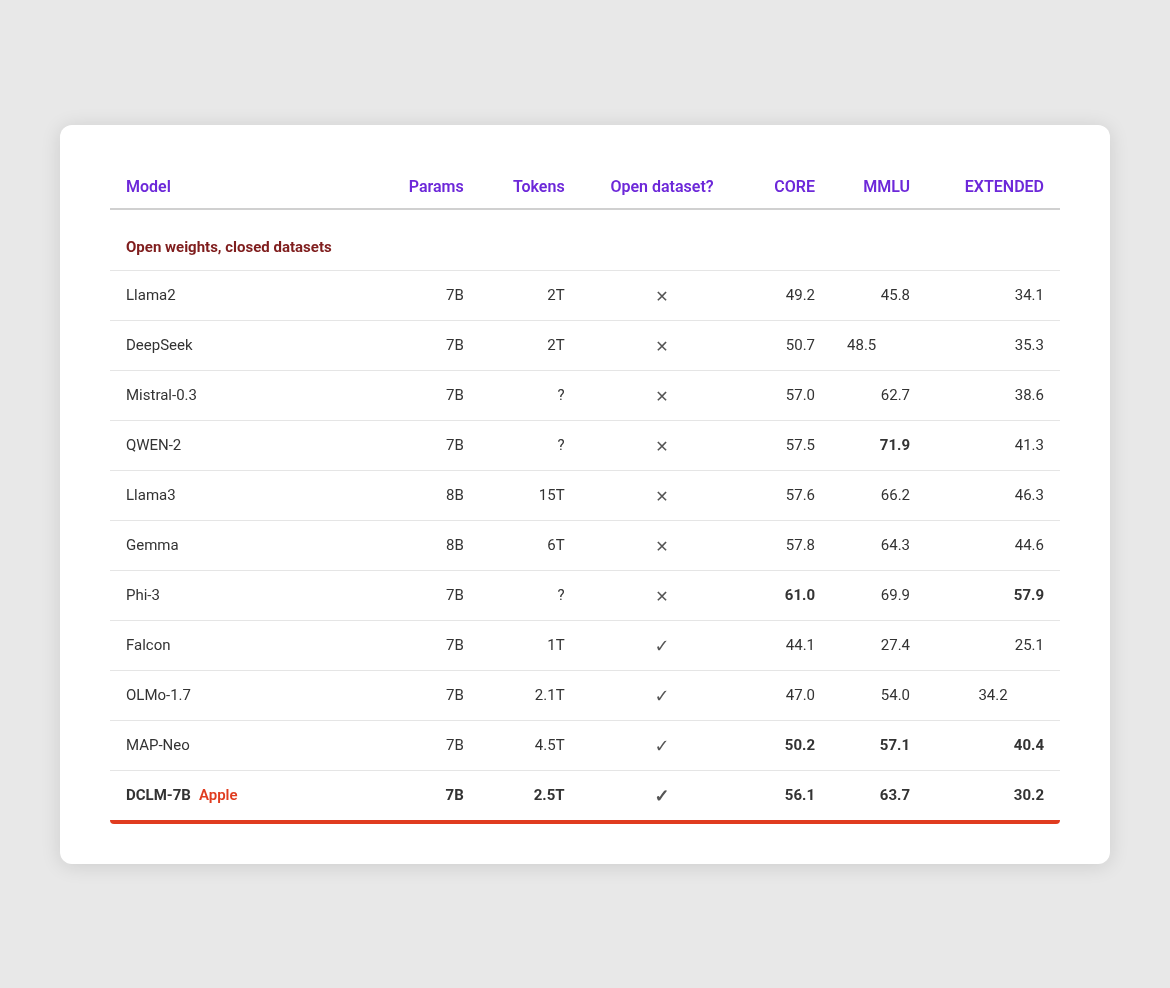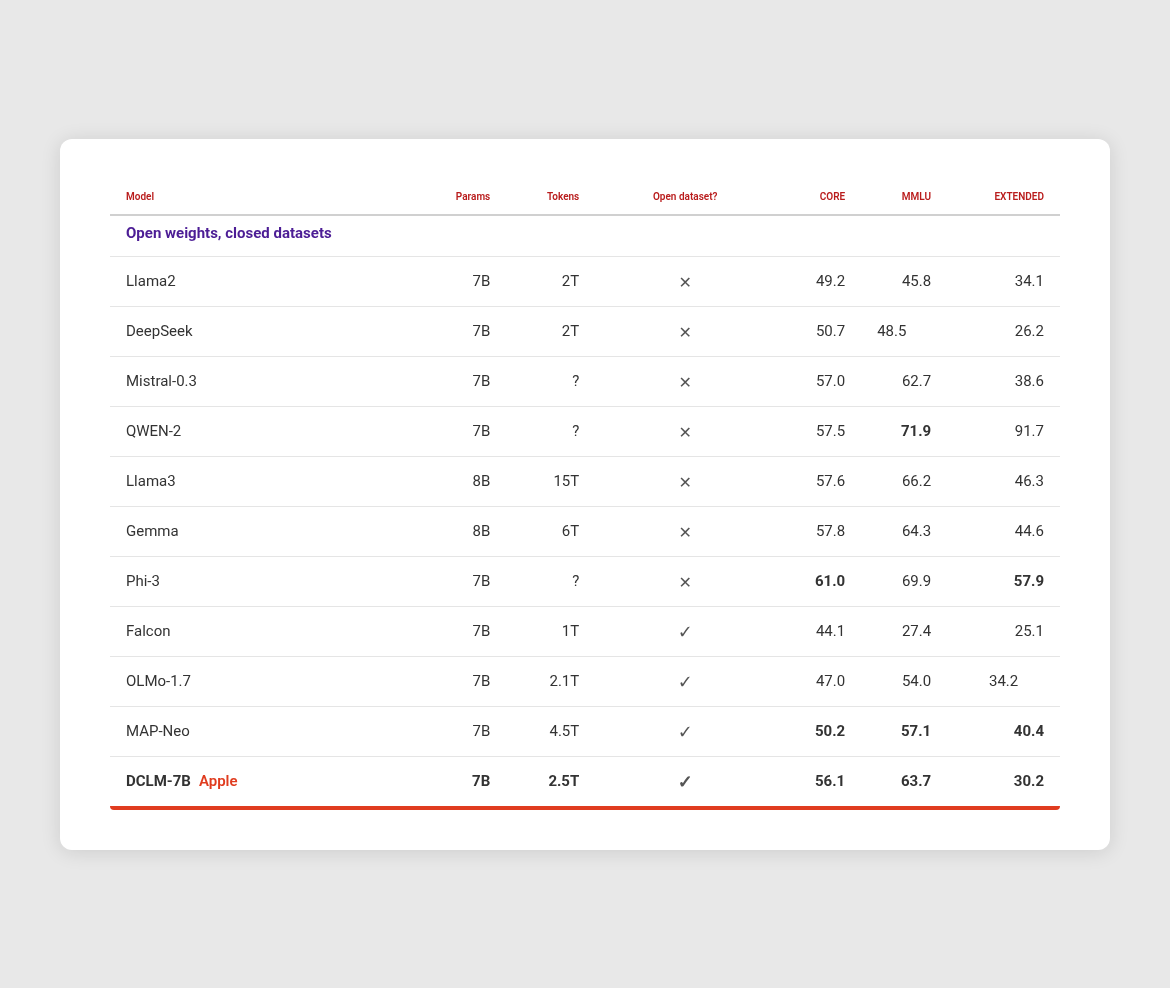--- a/index.html
+++ b/index.html
@@ -26,41 +26,41 @@
       max-width: 1050px;
     }
 
     table {
       width: 100%;
       border-collapse: collapse;
     }
 
     thead tr th {
       padding: 12px 16px;
-      font-size: 10px;
+      font-size: 16px;
       font-weight: 600;
-      color: #b91c1c;
+      color: #6d28d9;
       text-align: left;
       border-bottom: 2px solid #d0d0d0;
     }
 
     tbody tr td {
       padding: 14px 16px;
       font-size: 15px;
       color: #333;
       border-bottom: 1px solid #e5e5e5;
     }
 
     tbody tr.section-header td {
       font-weight: 700;
       font-size: 15px;
       border-bottom: 1px solid #e5e5e5;
-      padding-top: 8px;
+      padding-top: 28px;
       padding-bottom: 14px;
-      color: #4c1d95;
+      color: #7f1d1d;
     }
 
     tbody tr.highlighted-row td {
       font-weight: 700;
     }
 
     .apple-label {
       color: #e03c1f;
       font-weight: 600;
       margin-left: 8px;
@@ -116,39 +116,39 @@
           <td style="text-align: right;">45.8</td>
           <td style="text-align: right;">34.1</td>
         </tr>
         <tr>
           <td style="min-width: 220px;"><span>DeepSeek</span></td>
           <td style="text-align: right;">7B</td>
           <td style="text-align: right;">2T</td>
           <td style="text-align: center; font-size: 18px;"><span class="cross-icon">✕</span></td>
           <td style="text-align: right;">50.7</td>
           <td style="text-align: left;">48.5</td>
-          <td style="text-align: right;">26.2</td>
+          <td style="text-align: right;">35.3</td>
         </tr>
         <tr>
           <td style="min-width: 220px;"><span>Mistral-0.3</span></td>
           <td style="text-align: right;">7B</td>
           <td style="text-align: right;">?</td>
           <td style="text-align: center; font-size: 18px;"><span class="cross-icon">✕</span></td>
           <td style="text-align: right;">57.0</td>
           <td style="text-align: right;">62.7</td>
           <td style="text-align: right;">38.6</td>
         </tr>
         <tr>
           <td style="min-width: 220px;"><span>QWEN-2</span></td>
           <td style="text-align: right;">7B</td>
           <td style="text-align: right;">?</td>
           <td style="text-align: center; font-size: 18px;"><span class="cross-icon">✕</span></td>
           <td style="text-align: right;">57.5</td>
           <td style="text-align: right; font-weight: 700;">71.9</td>
-          <td style="text-align: right;">91.7</td>
+          <td style="text-align: right;">41.3</td>
         </tr>
         <tr>
           <td style="min-width: 220px;"><span>Llama3</span></td>
           <td style="text-align: right;">8B</td>
           <td style="text-align: right;">15T</td>
           <td style="text-align: center; font-size: 18px;"><span class="cross-icon">✕</span></td>
           <td style="text-align: right;">57.6</td>
           <td style="text-align: right;">66.2</td>
           <td style="text-align: right;">46.3</td>
         </tr>

